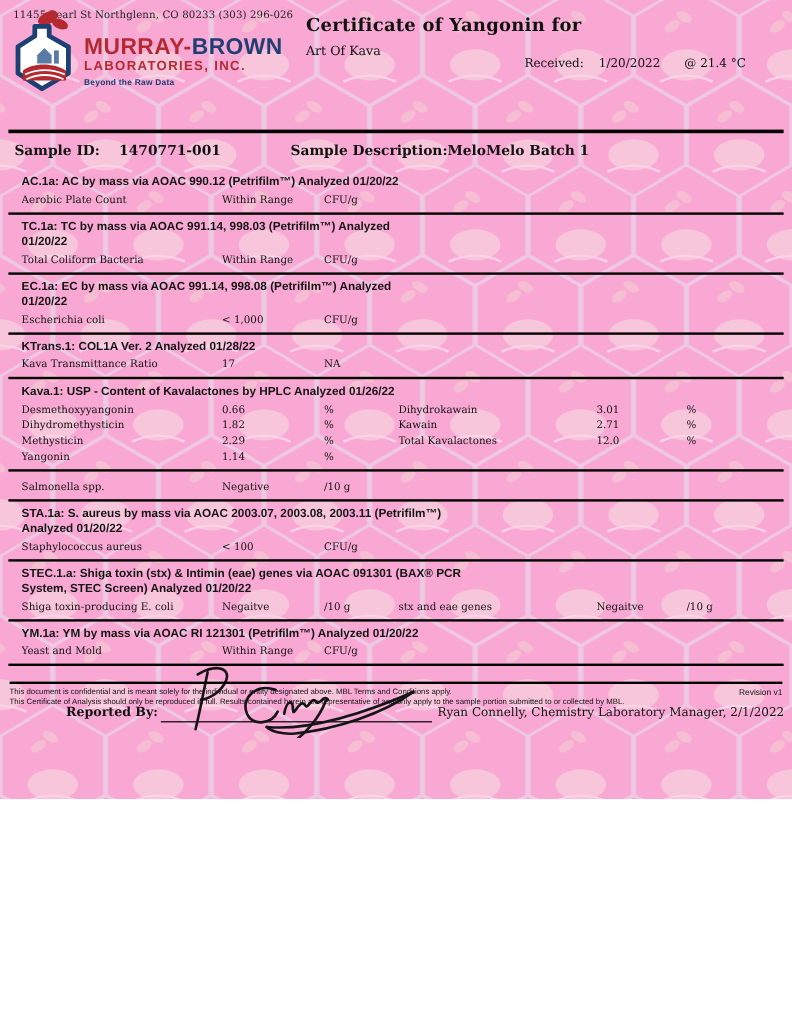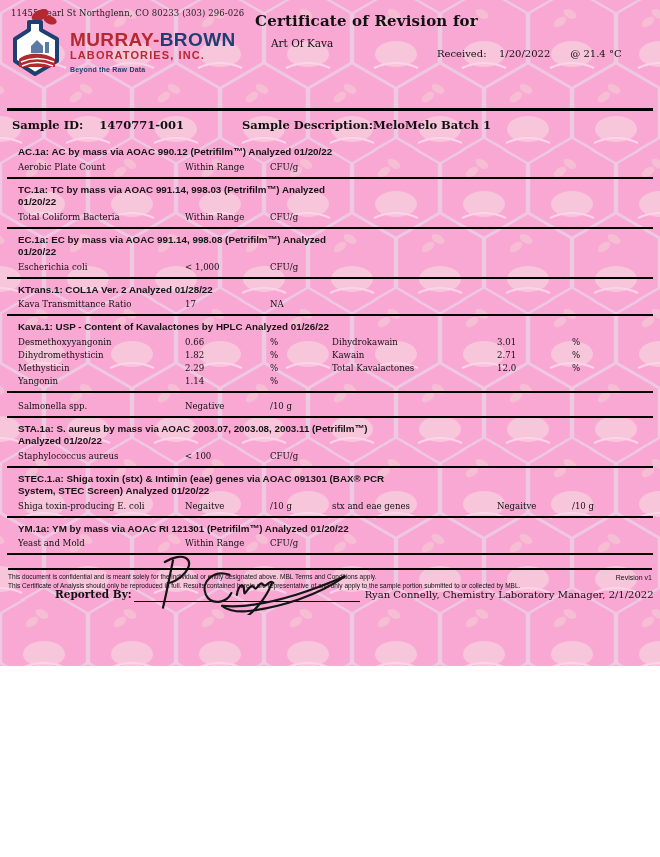--- a/index.html
+++ b/index.html
@@ -12,21 +12,21 @@
   .header{position:relative;height:108px;}
   .address{position:absolute;left:11px;top:8px;font-size:8.5px;color:#222;letter-spacing:.1px;}
   .logo{position:absolute;left:10px;top:8px;display:flex;align-items:flex-start;}
   .logo-text{margin-left:6px;margin-top:22px;font-family:"Liberation Sans",sans-serif;}
   .brand-name{font-weight:bold;font-size:19px;letter-spacing:.4px;line-height:19px;}
   .brand-red{color:#b32a31;} .brand-blue{color:#1d3f72;}
   .brand-sub{font-weight:bold;font-size:11px;color:#b32a31;letter-spacing:1.1px;line-height:13px;}
   .brand-tag{font-weight:bold;font-size:7px;color:#1d3f72;margin-top:4px;letter-spacing:.2px;}
   .coa{position:absolute;left:255px;top:12px;}
   .coa-title{font-weight:bold;font-size:15px;letter-spacing:.2px;}
-  .client{font-size:10.5px;margin-top:7px;margin-left:16px;}
+  .client{font-size:10.5px;margin-top:7px;}
   .recv{position:absolute;left:437px;top:45px;font-size:10px;line-height:18px;}
   .recv .lbl{display:inline-block;min-width:62px;}
   .recv .temp{margin-left:20px;}
 
   
   .bar-rule{height:3px;background:#000;margin:0 7px;}
   .sec-rule{height:2px;background:#000;margin:3px 7px 0 7px;}
 
   
   .sample-bar{padding:7px 0 9px 12px;font-size:11.5px;font-weight:bold;}
@@ -99,21 +99,21 @@
           <path d="M12,58 Q27,51 43,58" stroke="#ffffff" stroke-width="1.5" fill="none"></path>
         </svg>
         <div class="logo-text">
           <div class="brand-name"><span class="brand-red">MURRAY-</span><span class="brand-blue">BROWN</span></div>
           <div class="brand-sub">LABORATORIES, INC.</div>
           <div class="brand-tag">Beyond the Raw Data</div>
         </div>
       </div>
 
       <div class="coa">
-        <div class="coa-title">Certificate of Revision for</div>
+        <div class="coa-title">Certificate of Yangonin for</div>
         <div class="client">Art Of Kava</div>
       </div>
 
       <div class="recv">
         <div><span class="lbl">Received:</span><span>1/20/2022</span><span class="temp">@ 21.4 °C</span></div>
       </div>
     </div>
 
     <div class="bar-rule"></div>
 

